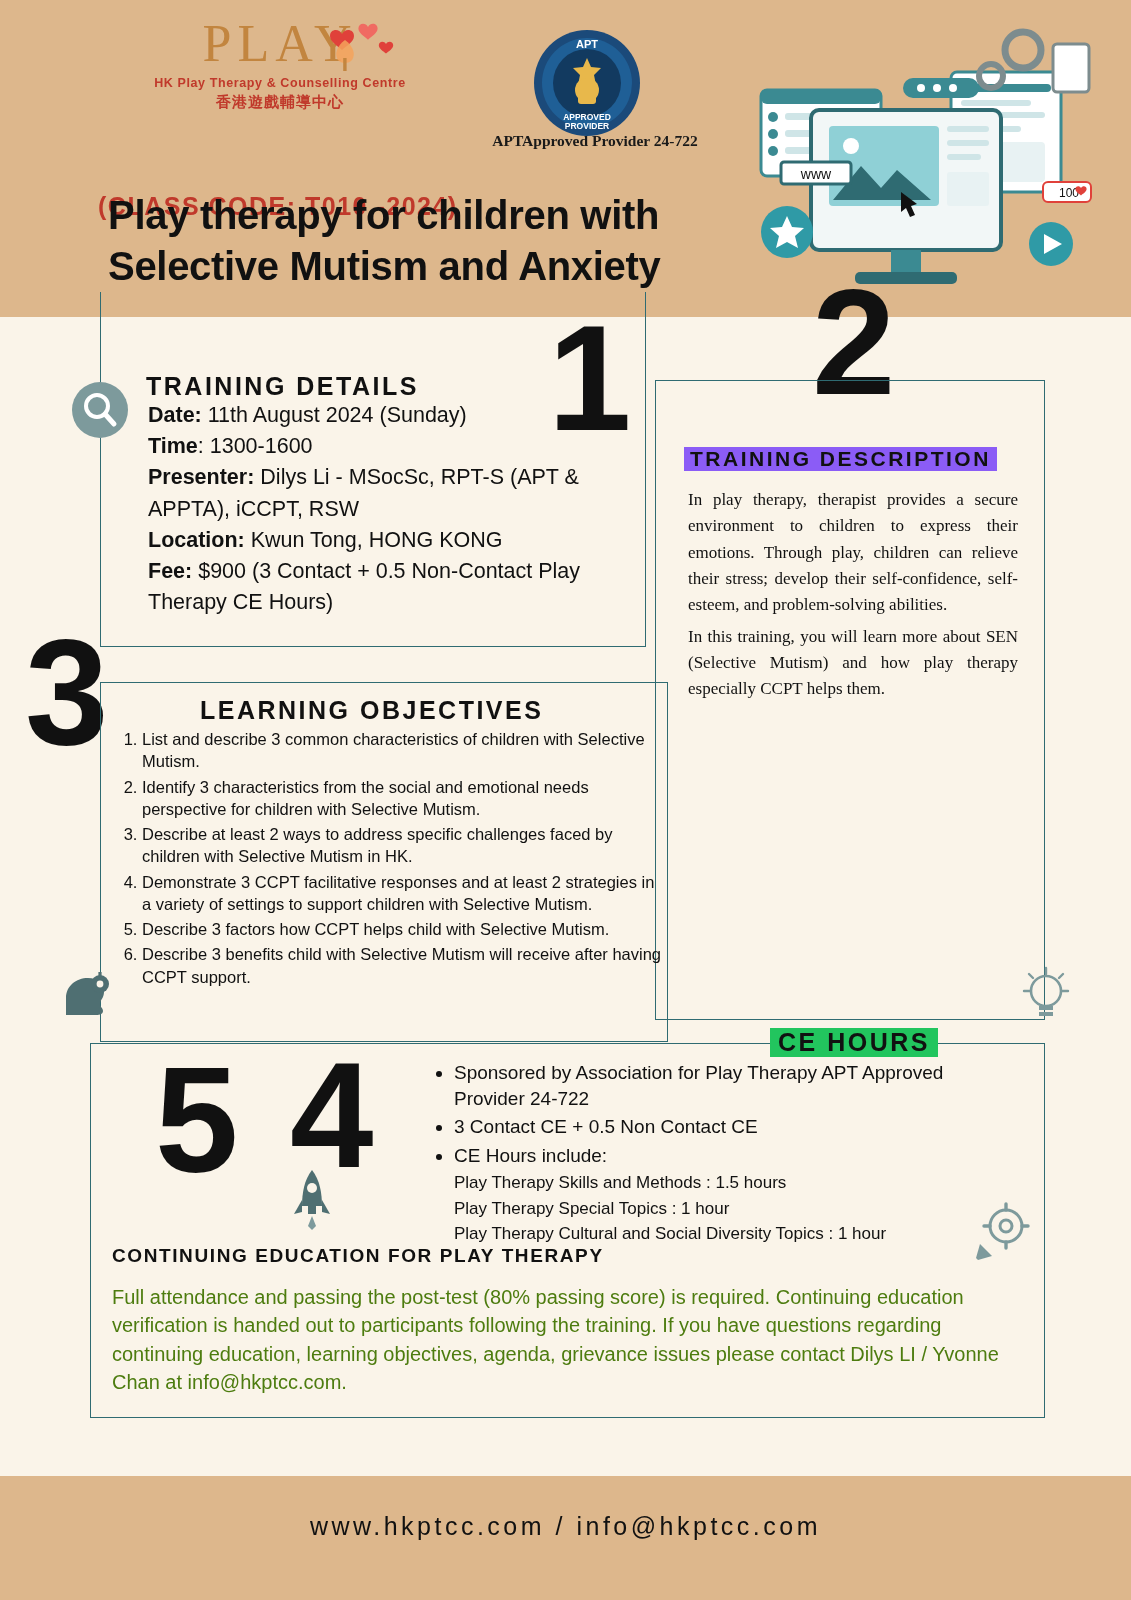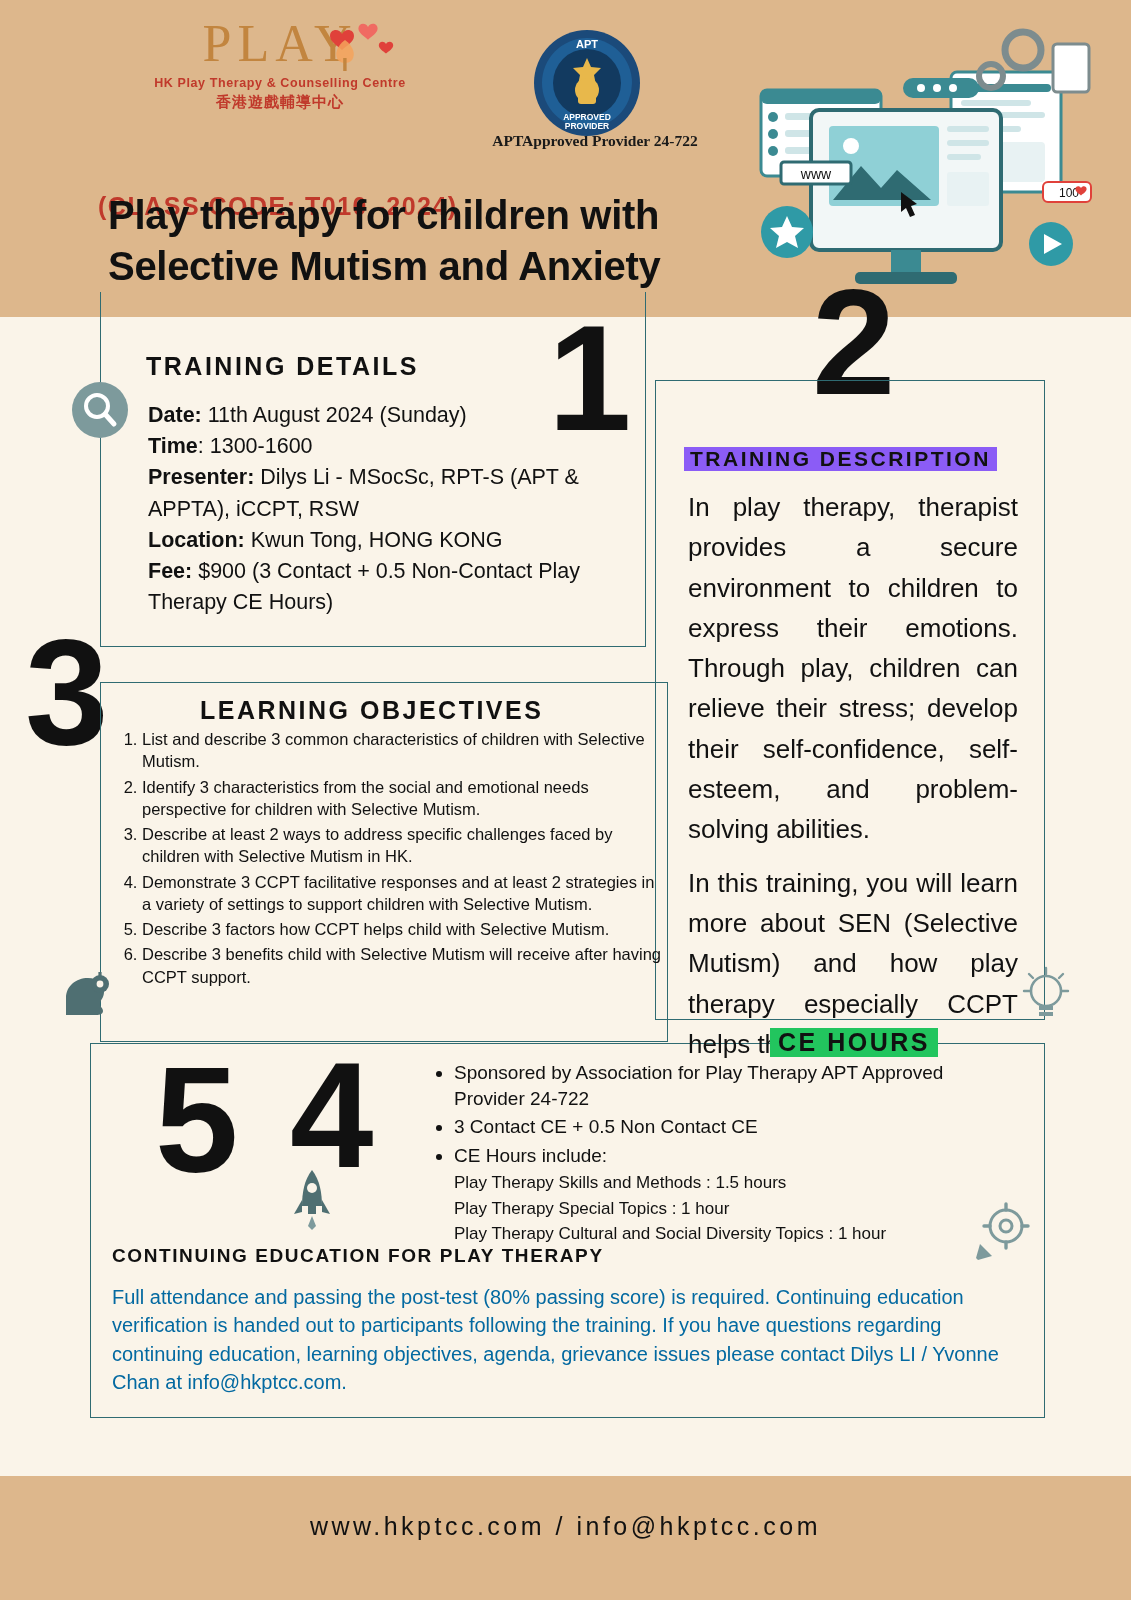--- a/index.html
+++ b/index.html
@@ -65,56 +65,56 @@
   #box-details:before {
     content:""; position:absolute; left:-1.6px; top:-1.6px; width: 1.6px; height: 0;
   }
   #box-desc { left: 655px; top: 380px; width: 390px; height: 640px; }
   #box-obj  { left: 100px; top: 682px; width: 568px; height: 360px; }
   #box-ce   { left: 90px; top: 1043px; width: 955px; height: 375px; }
 
   .section-title {
     font-weight:700; letter-spacing: 2.5px; color:#111;
   }
-  .st-details { position:absolute; left: 146px; top: 352px; font-size: 25px; }
+  .st-details { position:absolute; left: 146px; top: 372px; font-size: 25px; }
   .st-desc    { position:absolute; left: 684px; top: 447px; font-size: 21px; background:#8b5cf6; padding: 0 6px; text-align: right;}
   .st-obj     { position:absolute; left: 200px; top: 696px; font-size: 25px; }
   .st-ce      { position:absolute; left: 770px; top: 1028px; font-size: 25px; background:#22c55e; padding:0 8px; }
   .st-cont    { position:absolute; left: 112px; top: 1245px; font-size: 19px; letter-spacing: 1.6px; }
 
   .details-list {
     position:absolute; left: 148px; top: 400px; width: 470px;
     font-size: 21.5px; color:#111; line-height: 1.45;
   }
   .details-list b { font-weight:700; }
 
   .desc-text {
     position:absolute; left: 688px; top: 487px; width: 330px;
-    font-size: 26px; color:#111; line-height: 1.55; text-align: justify;
+    font-size: 17px; color:#111; line-height: 1.55; text-align: justify; font-family: Liberation Serif, serif;
   }
   .desc-text p { margin: 0; }
-  .desc-text p + p { margin-top: 13px; }
+  .desc-text p + p { margin-top: 5px; }
 
   .obj-list {
     position:absolute; left: 116px; top: 728px; width: 548px;
     font-size: 16.5px; line-height: 1.35; color:#111;
     margin:0; padding-left: 26px;
   }
   .obj-list li { margin-bottom: 3px; }
 
   .ce-bullets {
     position:absolute; left: 432px; top: 1060px; width: 570px;
     font-size: 19px; line-height: 1.38; color:#111; margin:0; padding-left: 22px;
   }
   .ce-bullets li { margin-bottom: 2px; }
   .ce-sub { list-style:none; margin: 2px 0 8px 0; padding-left: 0; font-size: 17px; line-height:1.4; }
 
   .cont-text {
     position:absolute; left: 112px; top: 1283px; width: 920px;
-    font-size: 20px; line-height: 1.42; color:#0369a1;
+    font-size: 20px; line-height: 1.42; color:#4d7c0f;
   }
 
   
   .footer {
     position:absolute; left:0; bottom:0; width:1131px; height:124px; background:#ddb78c;
   }
   .footer-text {
     position:absolute; width:100%; top: 36px; text-align:center;
     font-size: 25px; letter-spacing: 3.5px; color:#111; font-weight:400;
   }

